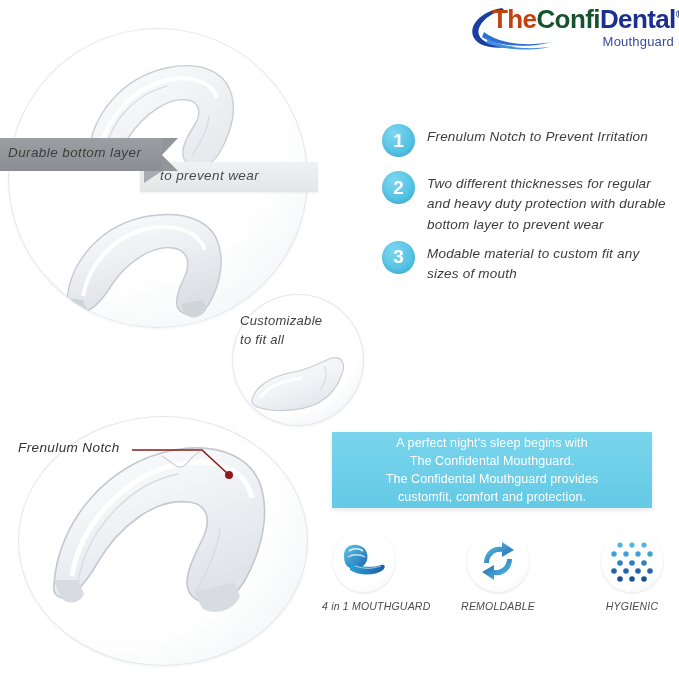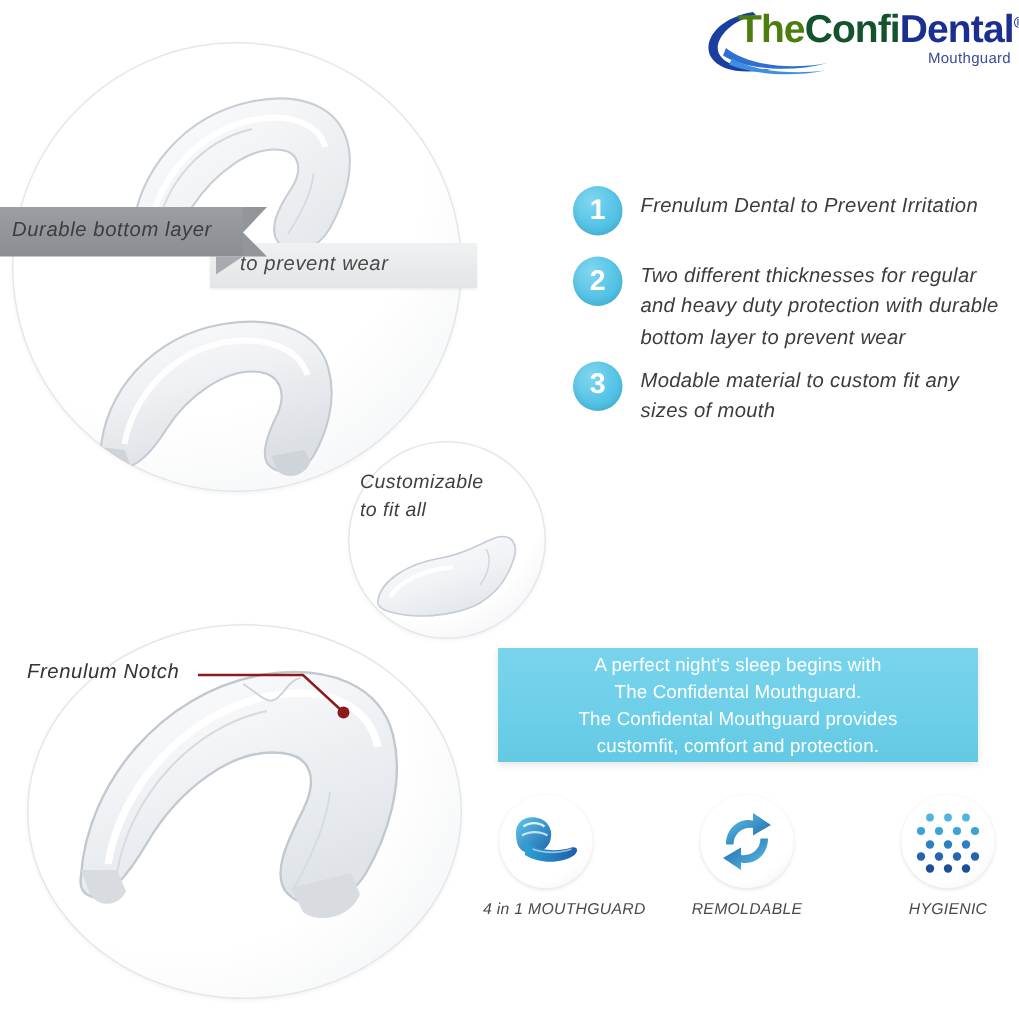--- a/index.html
+++ b/index.html
@@ -12,27 +12,27 @@
   #stage { position: relative; width: 679px; height: 676px; background: #fff; }
 
   
   #logo { position: absolute; left: 468px; top: 2px; width: 208px; height: 52px; }
   #logo .swoosh { position: absolute; left: 0; top: 4px; width: 120px; height: 44px; }
   #logo .wordmark {
     position: absolute; left: 24px; top: 4px;
     font-size: 26px; font-weight: bold; letter-spacing: -0.6px;
     white-space: nowrap; line-height: 1;
   }
-  #logo .w-the { color: #4d7c0f; margin-top: 16px; }
+  #logo .w-the { color: #c2410c; margin-top: 16px; }
   #logo .w-confi { color: #14532d; }
   #logo .w-dental { color: #1a2f8f; text-align: center; }
   #logo .w-reg { color: #1a2f8f; font-size: 11px; vertical-align: super; font-weight: bold; }
   #logo .sub {
     position: absolute; right: 2px; top: 32px;
-    font-size: 10px; color: #3b4a9c; letter-spacing: .2px; padding-left: 22px;
+    font-size: 13px; color: #3b4a9c; letter-spacing: .2px; padding-left: 22px;
   }
 
   
   .photo-circle {
     position: absolute; border-radius: 50%;
     background:
       radial-gradient(circle at 34% 26%, #ffffff 0%, #ffffff 58%, #f7f8f9 78%, #eceef0 100%);
     box-shadow: inset 0 0 0 1px #e4e7ea, 0 1px 3px rgba(0,0,0,.05);
     overflow: hidden;
   }
@@ -238,21 +238,21 @@
     <div id="frenulum-label">Frenulum Notch</div>
     <svg style="position:absolute; left:112px; top:0px;" width="118" height="56" viewBox="0 0 118 56">
       <path d="M2 18 L72 18 L98 42" fill="none" stroke="#8c1b1b" stroke-width="1.6"></path>
       <circle cx="99" cy="43" r="4" fill="#8c1b1b"></circle>
     </svg>
   </div>
 
   <div id="features">
     <div class="feature-row">
       <div class="feat-num">1</div>
-      <div class="feat-text">Frenulum Dental to Prevent Irritation</div>
+      <div class="feat-text">Frenulum Notch to Prevent Irritation</div>
     </div>
     <div class="feature-row" id="feature-2">
       <div class="feat-num">2</div>
       <div class="feat-text">Two different thicknesses for regular and heavy duty protection with durable bottom layer to prevent wear</div>
     </div>
     <div class="feature-row">
       <div class="feat-num">3</div>
       <div class="feat-text">Modable material to custom fit any sizes of mouth</div>
     </div>
   </div>

